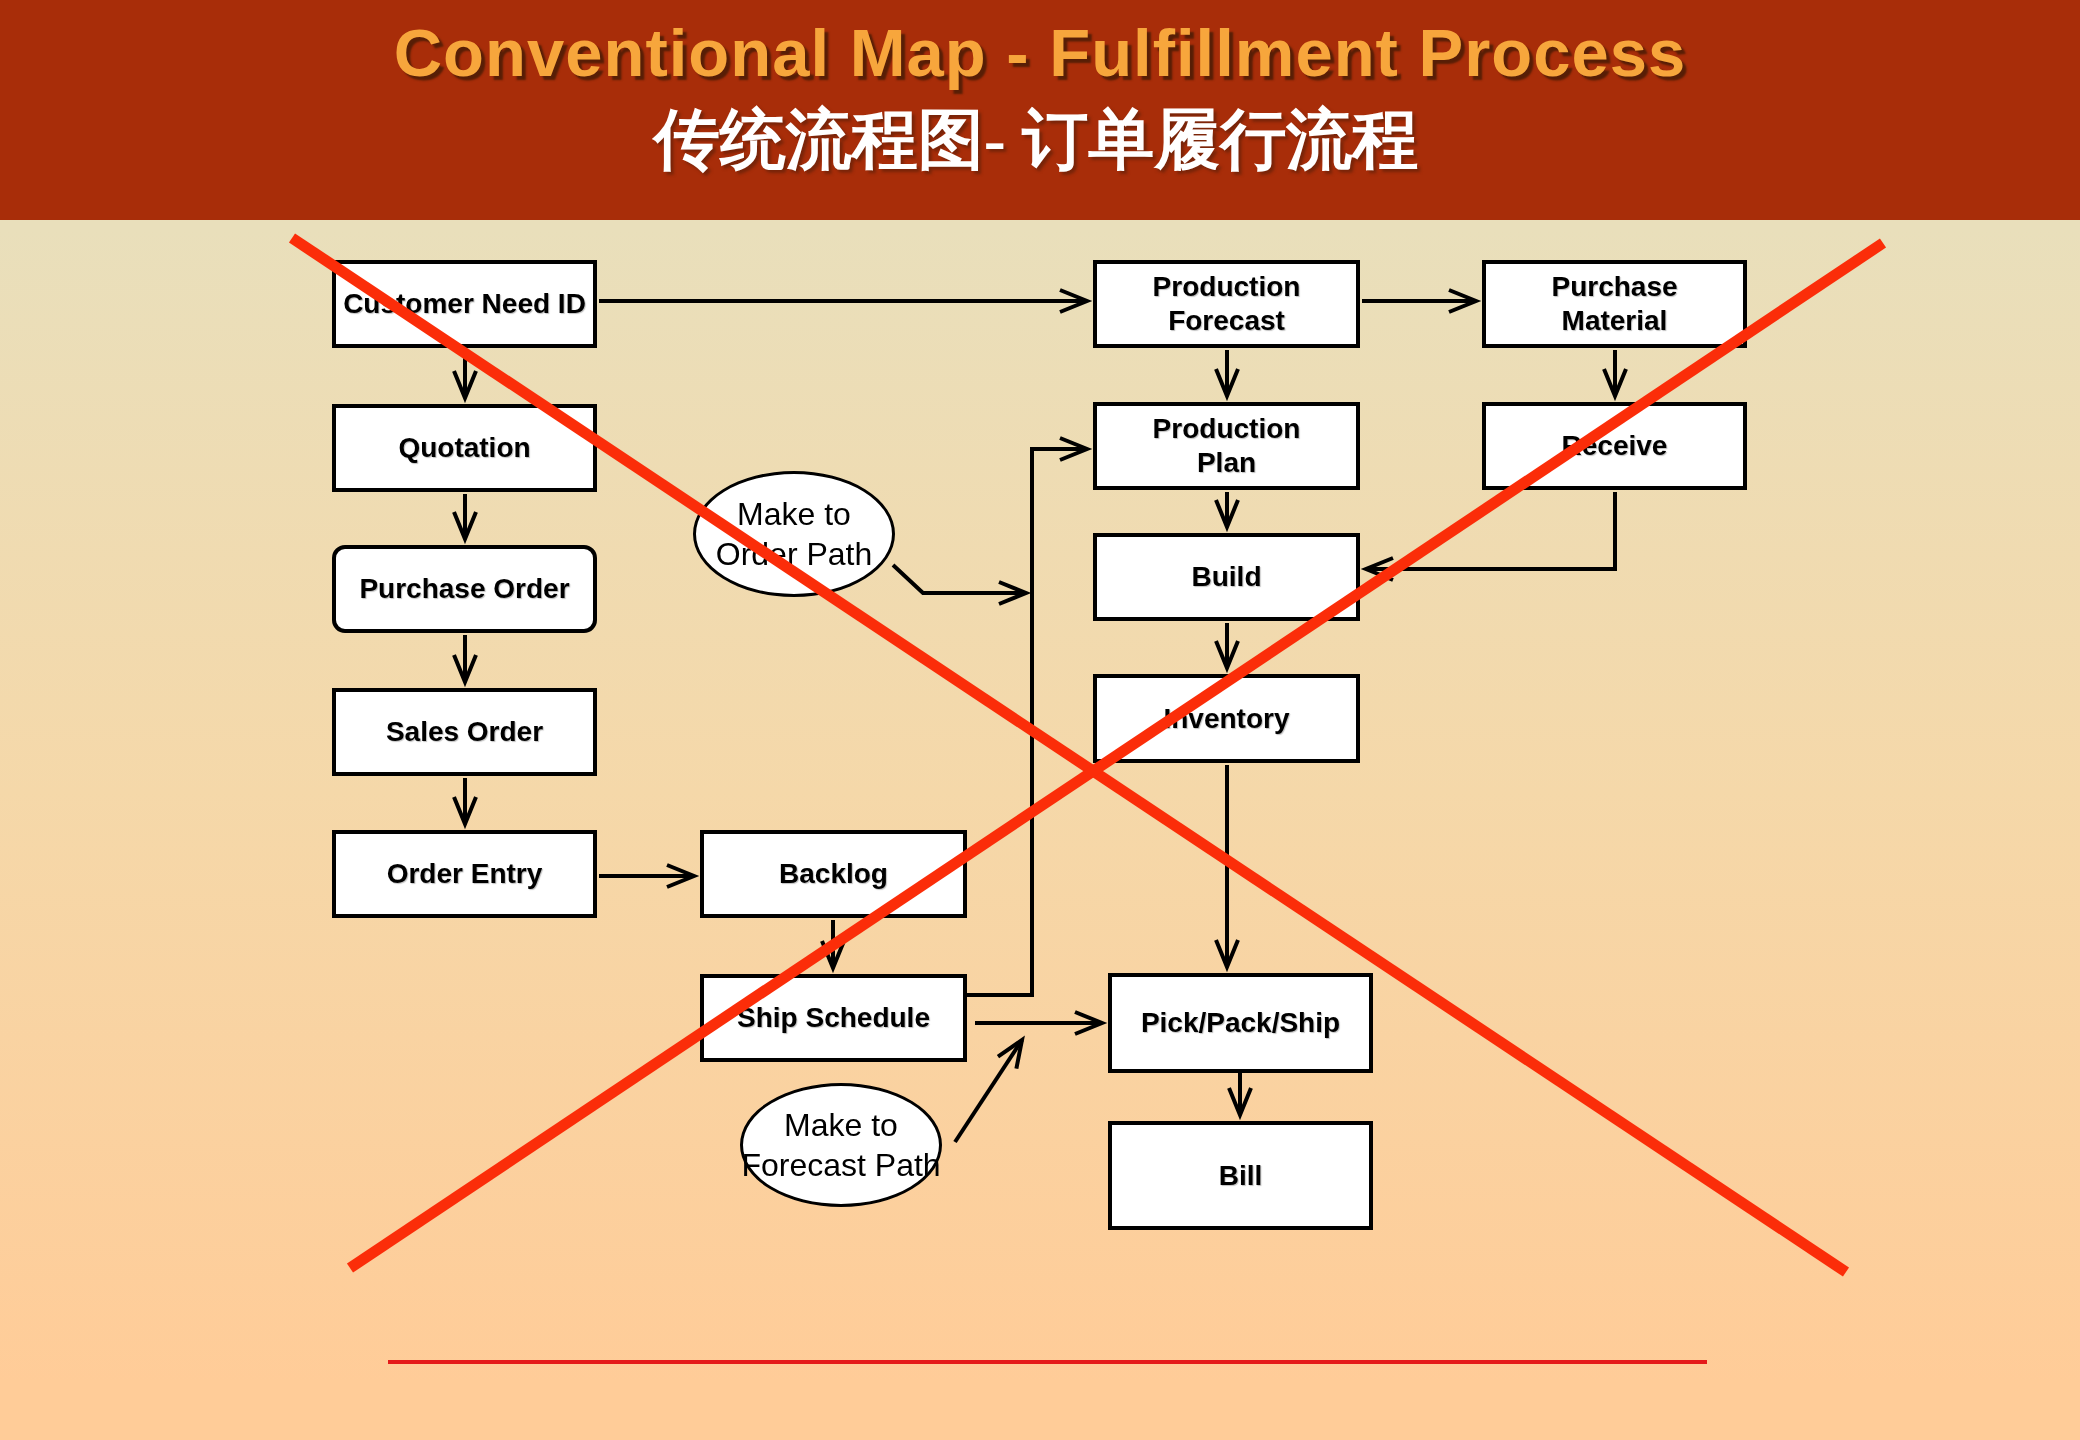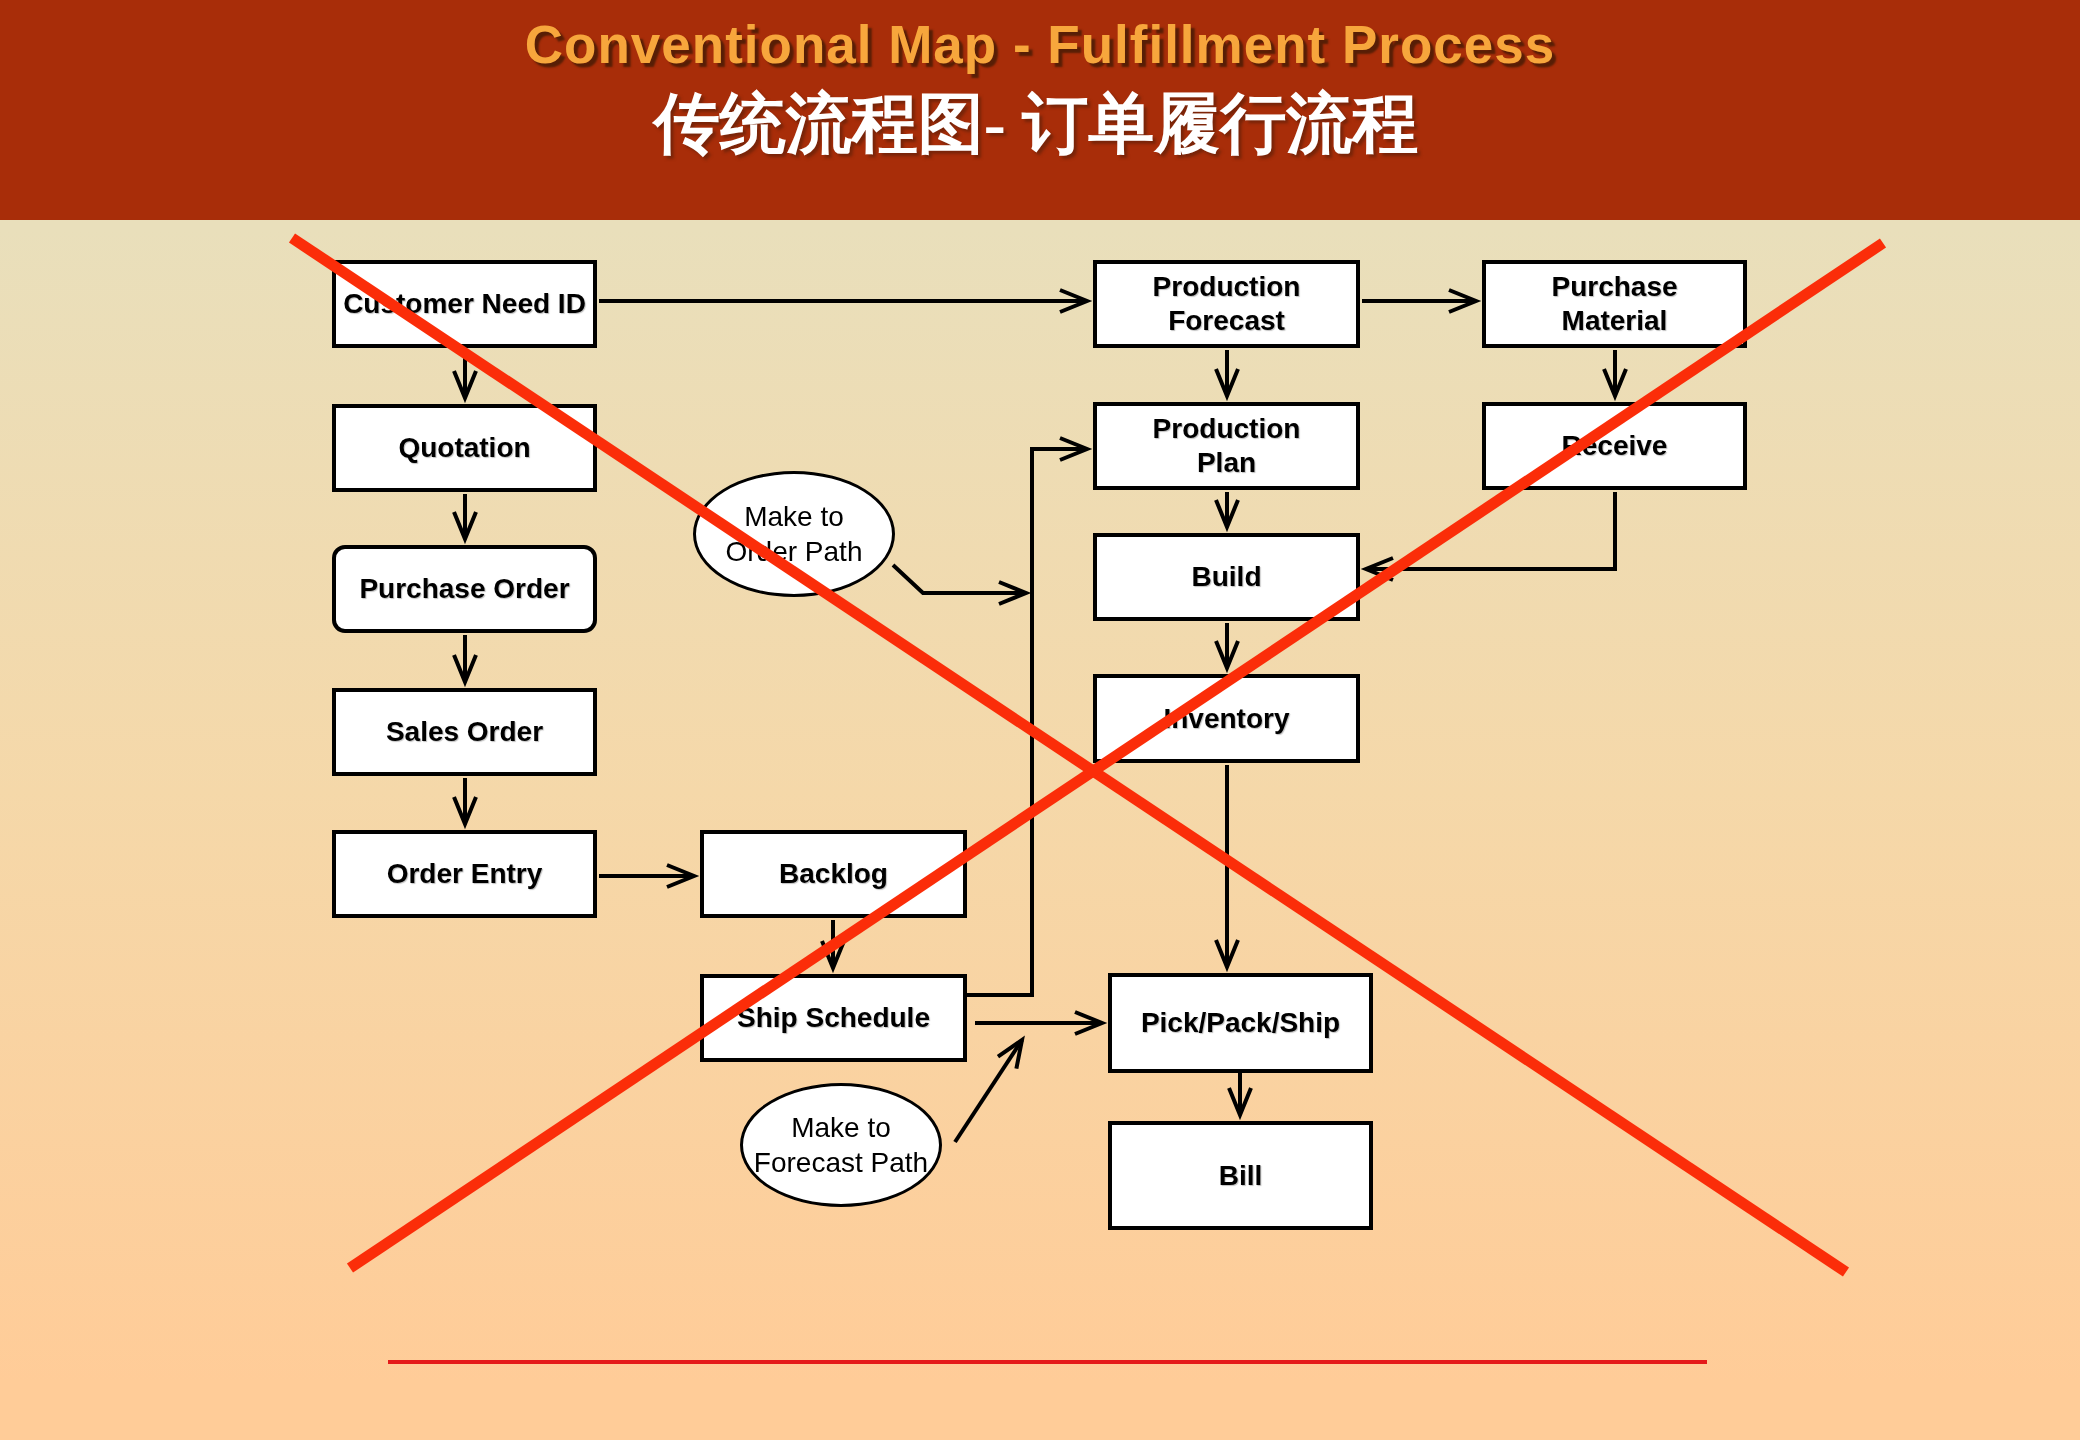--- a/index.html
+++ b/index.html
@@ -14,21 +14,21 @@
 
   
   .header {
     position: absolute; left: 0; top: 0;
     width: 100%; height: 220px;
     background: #A82D09;
     text-align: center;
   }
   .title {
     margin: 16px 0 0 0;
-    font-size: 53px; font-weight: bold; line-height: 1.1;
+    font-size: 67px; font-weight: bold; line-height: 1.1;
     color: #F7A63C;
     text-shadow: 4px 4px 2px rgba(60, 25, 5, 0.75);
     letter-spacing: 1px;
   }
   .subtitle {
     margin: 14px 8px 0 0;
     font-family: "Liberation Serif", "DejaVu Serif", serif;
     font-size: 66px; font-weight: bold; line-height: 1.1;
     color: #FFFFFF;
     text-shadow: 3px 3px 3px rgba(80, 30, 10, 0.55);
@@ -74,21 +74,21 @@
 
   
   .callout {
     position: absolute; z-index: 2;
     box-sizing: border-box;
     background: #FFFFFF;
     border: 3px solid #000000;
     border-radius: 50%;
     display: flex; flex-direction: column;
     align-items: center; justify-content: center;
-    font-size: 28px; font-weight: normal; line-height: 1.25;
+    font-size: 32px; font-weight: normal; line-height: 1.25;
     color: #000; text-align: center;
   }
   .callout span { white-space: nowrap; }
   #c-make-to-order    { left: 693px; top: 471px;  width: 202px; height: 126px; }
   #c-make-to-forecast { left: 740px; top: 1083px; width: 202px; height: 124px; }
 </style>
 </head>
 <body>
 
 <div class="slide">

